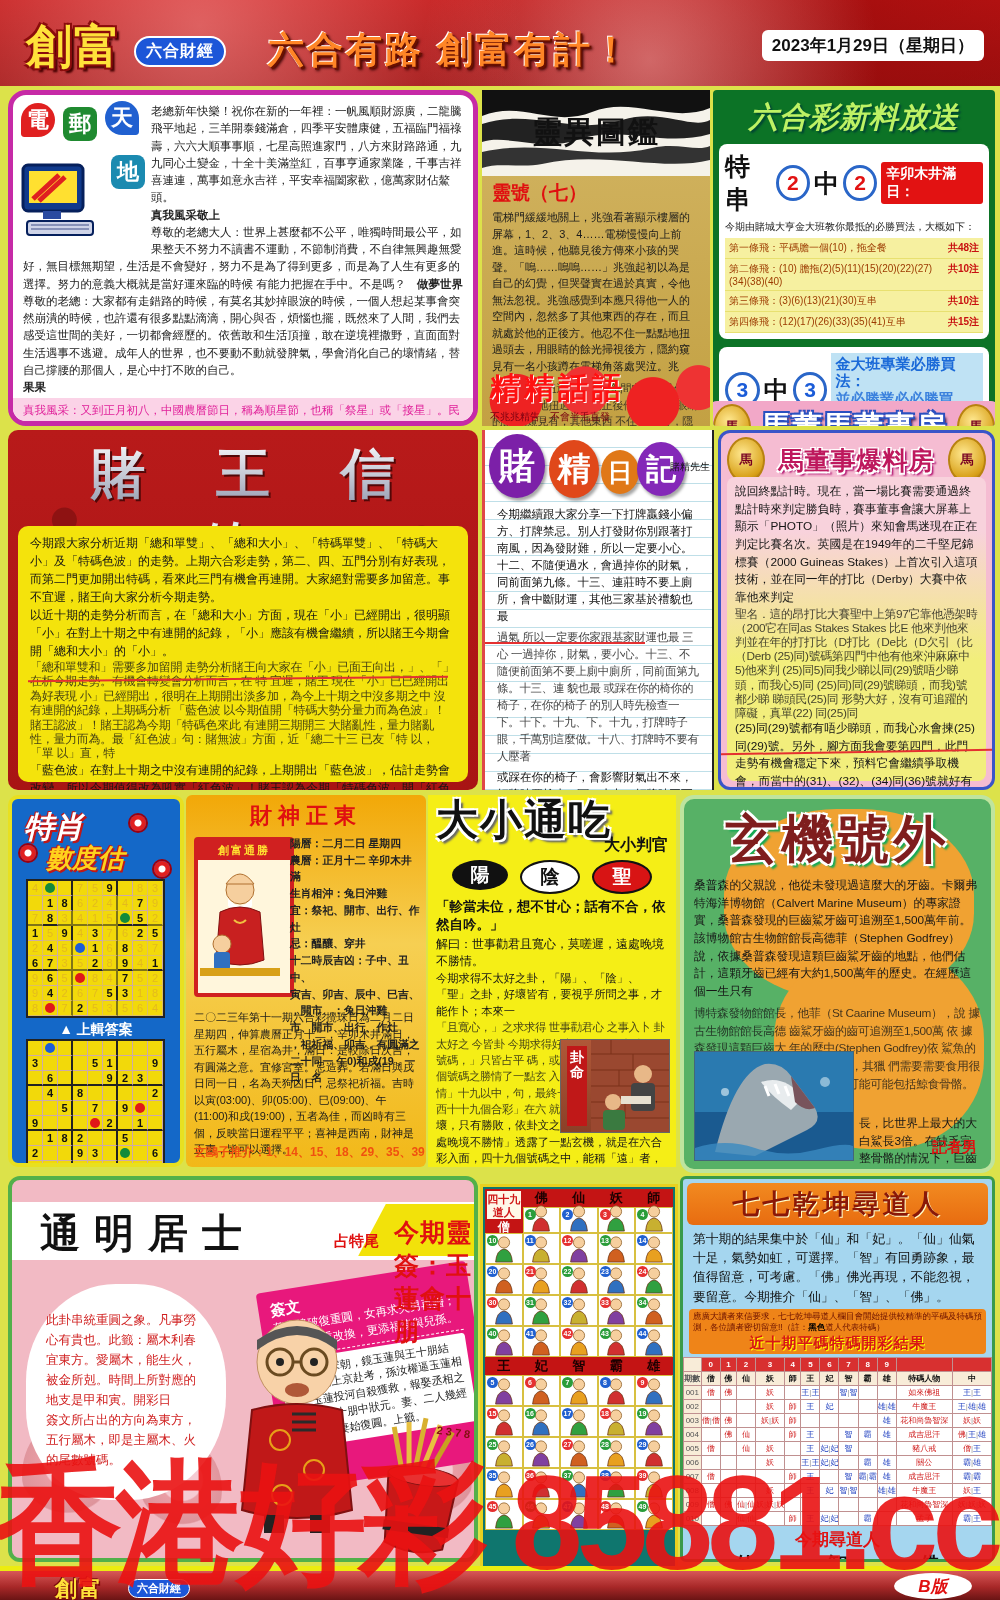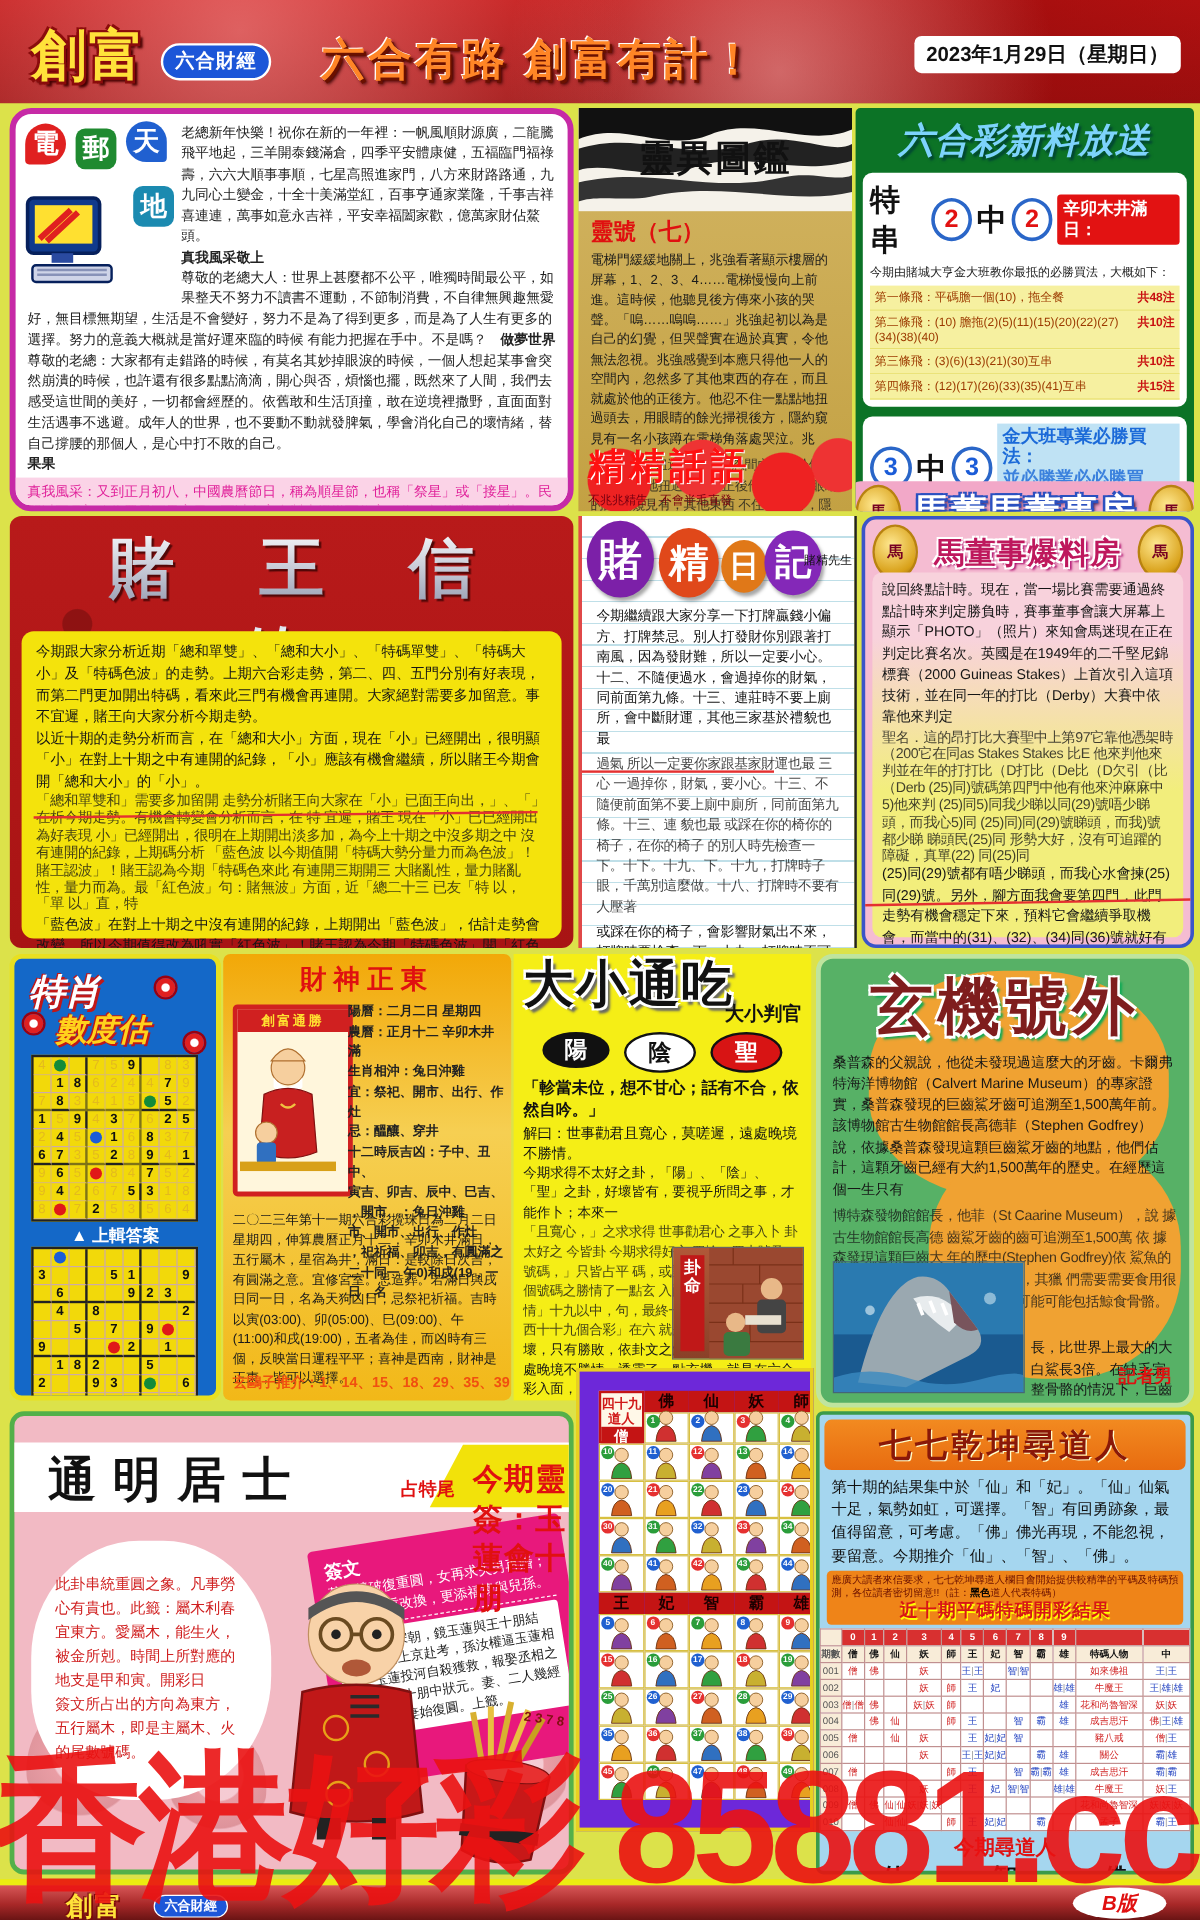--- a/index.html
+++ b/index.html
@@ -43,21 +43,21 @@
      radial-gradient(circle at 15% 60%,#e22 26px,transparent 27px),
      radial-gradient(circle at 45% 45%,#e33 24px,transparent 25px),
      radial-gradient(circle at 75% 65%,#e22 26px,transparent 27px),
      radial-gradient(circle at 95% 40%,#e33 22px,transparent 23px)}
   #ghost .stamp b{position:absolute;left:8px;top:6px;font-size:30px;color:#f11;
     text-shadow:1px 1px 0 #fff;letter-spacing:4px;font-weight:bold}
   #ghost .stamp i{position:absolute;left:8px;bottom:2px;font-size:10px;color:#701;font-style:normal}
 
   
   #mark6{left:713px;top:90px;width:282px;height:336px;background:#0c7326;border-radius:4px;padding:6px}
-  #mark6 h1{margin:2px 0 6px;text-align:center;color:#7dd3fc;font-size:29px;font-style:italic;letter-spacing:1px;
+  #mark6 h1{margin:2px 0 6px;text-align:center;color:#bef264;font-size:29px;font-style:italic;letter-spacing:1px;
     text-shadow:2px 2px 2px #043}
   .m6card{background:#fff;border-radius:8px;padding:6px;margin-bottom:8px;position:relative}
   .m6head{display:flex;align-items:center;gap:4px}
   .m6head .big{font-size:25px;font-weight:bold;color:#111}
   .cnum{display:inline-block;width:30px;height:30px;border-radius:50%;border:3px solid #2a66c8;color:#e21212;
     font-size:21px;font-weight:bold;text-align:center;line-height:30px;background:#fff}
   .cnum.blue{color:#1b5cd8}
   .redtag{background:#e21212;color:#fff;font-size:14px;font-weight:bold;padding:3px 5px;border-radius:3px}
   .bluetag{background:#bfe2f4;color:#1b6ad8;font-size:15px;font-weight:bold;padding:2px 4px;line-height:1.15}
   .m6intro{font-size:10px;color:#222;margin:4px 0}
@@ -164,21 +164,21 @@
   #tong .sign{position:absolute;left:382px;top:36px;font-size:25px;color:#e01010;font-weight:bold;z-index:3;letter-spacing:1px}
   #tong .bubble{position:absolute;left:14px;top:104px;width:200px;height:216px;background:#fff;border-radius:45% 45% 48% 42%;
     padding:26px 20px;box-sizing:border-box;font-size:12.5px;line-height:1.6;color:#d02020;z-index:2}
   #tong .card{position:absolute;left:258px;top:96px;width:212px;height:200px;background:#e8187c;transform:rotate(-9deg);
     padding:10px 12px;box-sizing:border-box;color:#fff;z-index:2;border-radius:4px}
   #tong .card .ct{font-size:15px;font-weight:bold}
   #tong .card .poem{font-size:11.5px;line-height:1.5;border-bottom:1px dashed #fff;padding-bottom:3px;margin-bottom:3px}
   #tong .card .cb{background:#fff;color:#222;font-size:11px;line-height:1.45;padding:5px;border-radius:3px}
 
   
-  #fig49{left:480px;top:1140px;width:198px;height:386px;background:#6d28d9;border:3px solid #e8d020;padding:16px}
+  #fig49{left:480px;top:1184px;width:198px;height:386px;background:#0f766e;border:3px solid #e8d020;padding:2px}
   #figgrid{display:grid;grid-template-columns:repeat(5,37.5px);grid-template-rows:18px 26px repeat(4,31px) 18px repeat(5,31px)}
   .fhead,.fdiv{background:#c41414;color:#1c0000;font-size:13px;font-weight:bold;display:flex;align-items:center;justify-content:center}
   .fcorner{grid-row:span 2;background:#fff8e8;border:2px solid #c41414;display:flex;flex-direction:column}
   .fcorner .cn{flex:1;color:#d01818;font-size:11px;font-weight:bold;text-align:center;line-height:1.2;padding-top:2px;font-family:"DejaVu Serif",serif}
   .fcorner .c0{background:#c41414;color:#fff;text-align:center;font-size:12px;font-weight:bold}
   .fcell{background:#fff;border:1px solid #d8c040;position:relative;display:flex;align-items:flex-end;justify-content:center}
   .fcell .bdgn{position:absolute;left:1px;top:1px;width:11px;height:11px;border-radius:50%;color:#fff;font-size:7px;
     font-weight:bold;text-align:center;line-height:11px;z-index:2}
 
   

